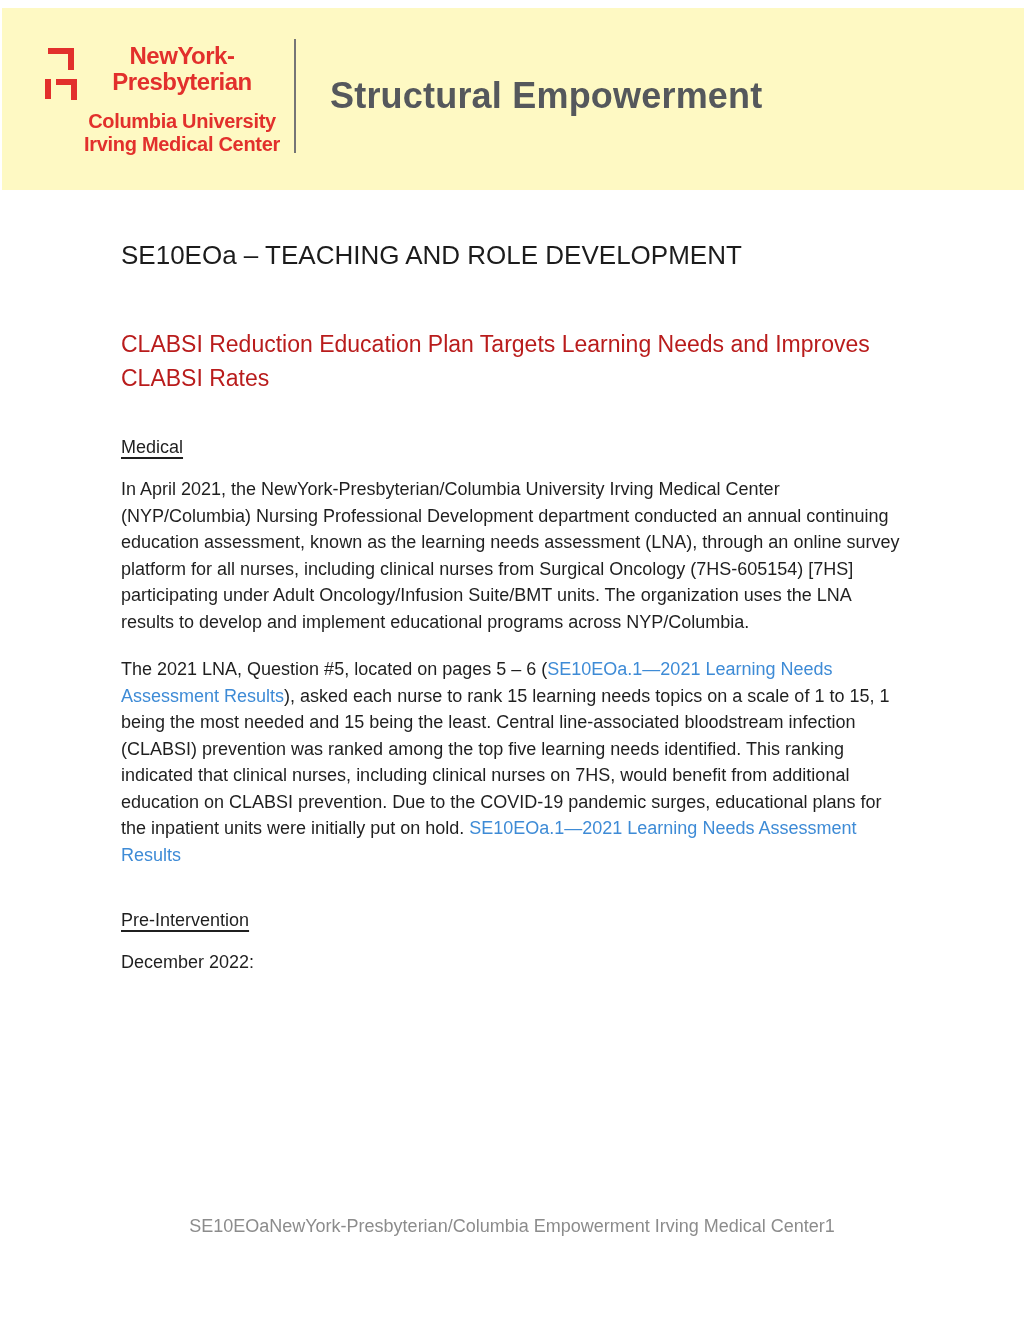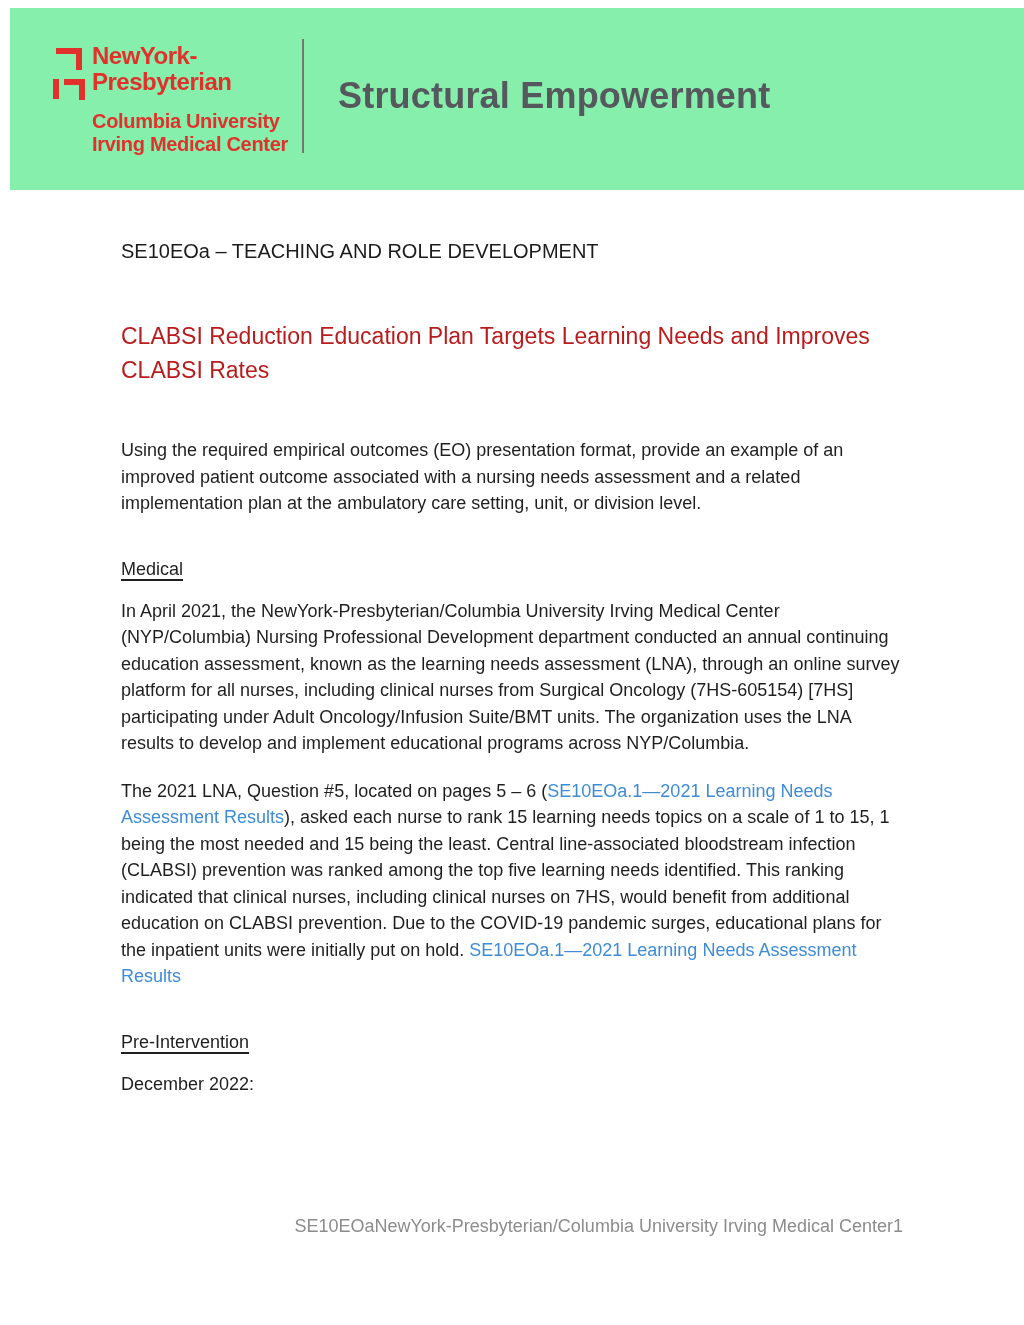--- a/index.html
+++ b/index.html
@@ -13,25 +13,26 @@
     position: relative;
     width: 1024px;
     height: 1325px;
     background: #ffffff;
     overflow: hidden;
   }
 
   
   .banner {
     position: absolute;
-    top: 8px; left: 10px; right: 0;
+    top: 8px; left: 2px; right: 0;
     height: 182px;
-    background: #86efac;
+    background: #fef9c3;
     display: flex;
     align-items: center;
+    text-align: center;
   }
   .logo {
     display: flex;
     align-items: flex-start;
     margin-left: 42px;
   }
   .logo-mark { display: inline-block; margin-top: 4px; }
   .logo-text { margin-left: 6px; }
   .logo-line {
     color: #e2302c;
@@ -63,21 +64,21 @@
   }
 
   
   .content {
     position: absolute;
     top: 190px; left: 121px;
     width: 782px;
   }
   .doc-title {
     margin-top: 50px;
-    font-size: 20px;
+    font-size: 26px;
     font-weight: normal;
     color: #1c1c1c;
     letter-spacing: 0;
   }
   .doc-subtitle {
     margin-top: 56px;
     font-size: 23px;
     font-weight: normal;
     line-height: 34px;
     color: #b91c1c;
@@ -118,21 +119,21 @@
     width: 7px; height: 7px;
     border-radius: 50%;
     background: #1f1f1f;
   }
 
   
   .footer {
     position: absolute;
     top: 1216px; left: 121px; right: 121px;
     display: flex;
-    justify-content: flex-end;
+    justify-content: center;
     align-items: baseline;
     font-size: 18px;
     color: #8c8c8c;
   }
 </style>
 </head>
 <body>
 
 <div class="page">
 
@@ -154,30 +155,29 @@
     </div>
     <div class="banner-divider"></div>
     <div class="banner-title">Structural Empowerment</div>
   </header>
 
   <main class="content">
     <h1 class="doc-title">SE10EOa – TEACHING AND ROLE DEVELOPMENT</h1>
 
     <h2 class="doc-subtitle">CLABSI Reduction Education Plan Targets Learning Needs and Improves CLABSI Rates</h2>
 
-    <p class="para intro">Using the required empirical outcomes (EO) presentation format, provide an example of an improved patient outcome associated with a nursing needs assessment and a related implementation plan at the ambulatory care setting, unit, or division level.</p>
 
     <h3 class="section-heading">Medical</h3>
     <p class="para p-after-heading">In April 2021, the NewYork-Presbyterian/Columbia University Irving Medical Center (NYP/Columbia) Nursing Professional Development department conducted an annual continuing education assessment, known as the learning needs assessment (LNA), through an online survey platform for all nurses, including clinical nurses from Surgical Oncology (7HS-605154) [7HS] participating under Adult Oncology/Infusion Suite/BMT units. The organization uses the LNA results to develop and implement educational programs across NYP/Columbia.</p>
     <p class="para p-gap"><span>The 2021 LNA, Question #5, located on pages 5 – 6 (</span><span class="doc-link">SE10EOa.1—2021 Learning Needs Assessment Results</span><span>), asked each nurse to rank 15 learning needs topics on a scale of 1 to 15, 1 being the most needed and 15 being the least. Central line-associated bloodstream infection (CLABSI) prevention was ranked among the top five learning needs identified. This ranking indicated that clinical nurses, including clinical nurses on 7HS, would benefit from additional education on CLABSI prevention. Due to the COVID-19 pandemic surges, educational plans for the inpatient units were initially put on hold. </span><span class="doc-link">SE10EOa.1—2021 Learning Needs Assessment Results</span></p>
 
     <h3 class="section-heading">Pre-Intervention</h3>
     <p class="para p-after-heading">December 2022:</p>
 
   </main>
 
   <footer class="footer">
     <span>SE10EOa</span>
-    <span>NewYork-Presbyterian/Columbia University Irving Medical Center</span>
+    <span>NewYork-Presbyterian/Columbia Empowerment Irving Medical Center</span>
     <span>1</span>
   </footer>
 
 </div>
 
 </body></html>

